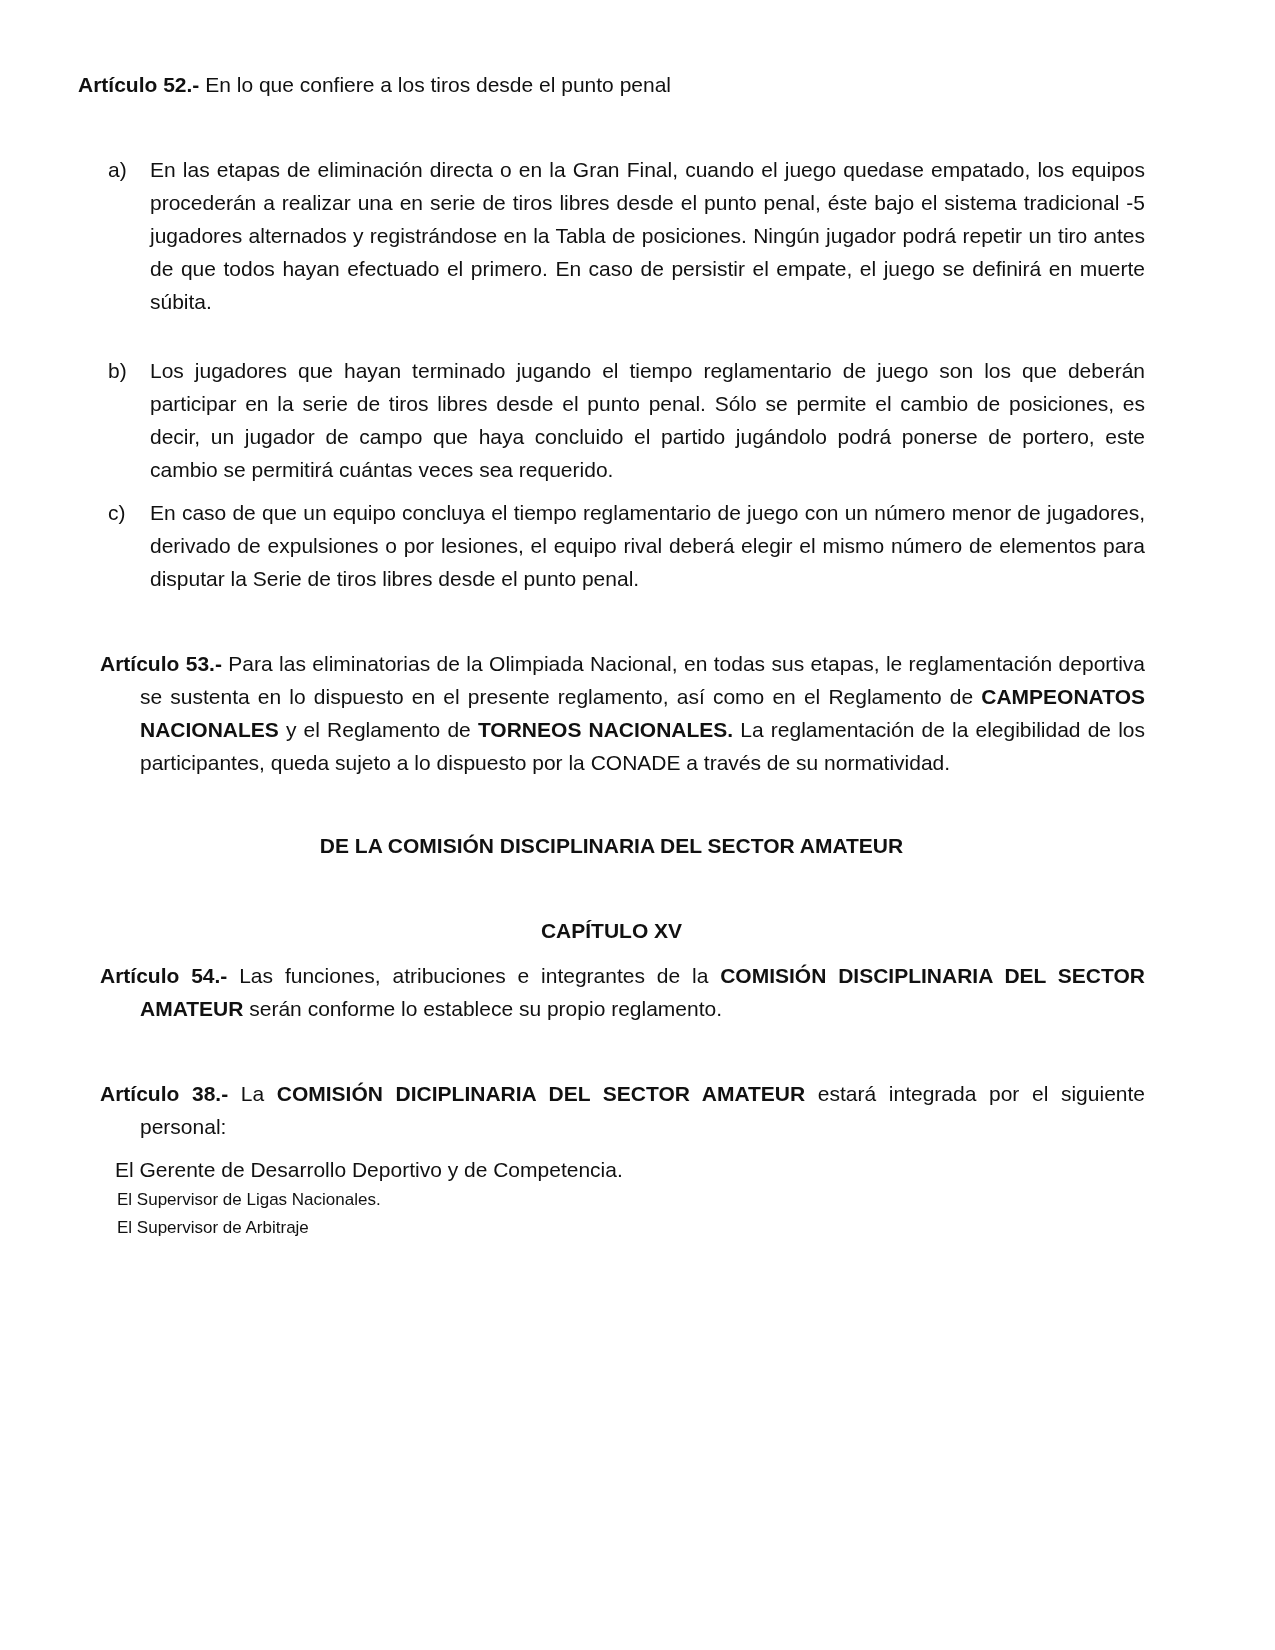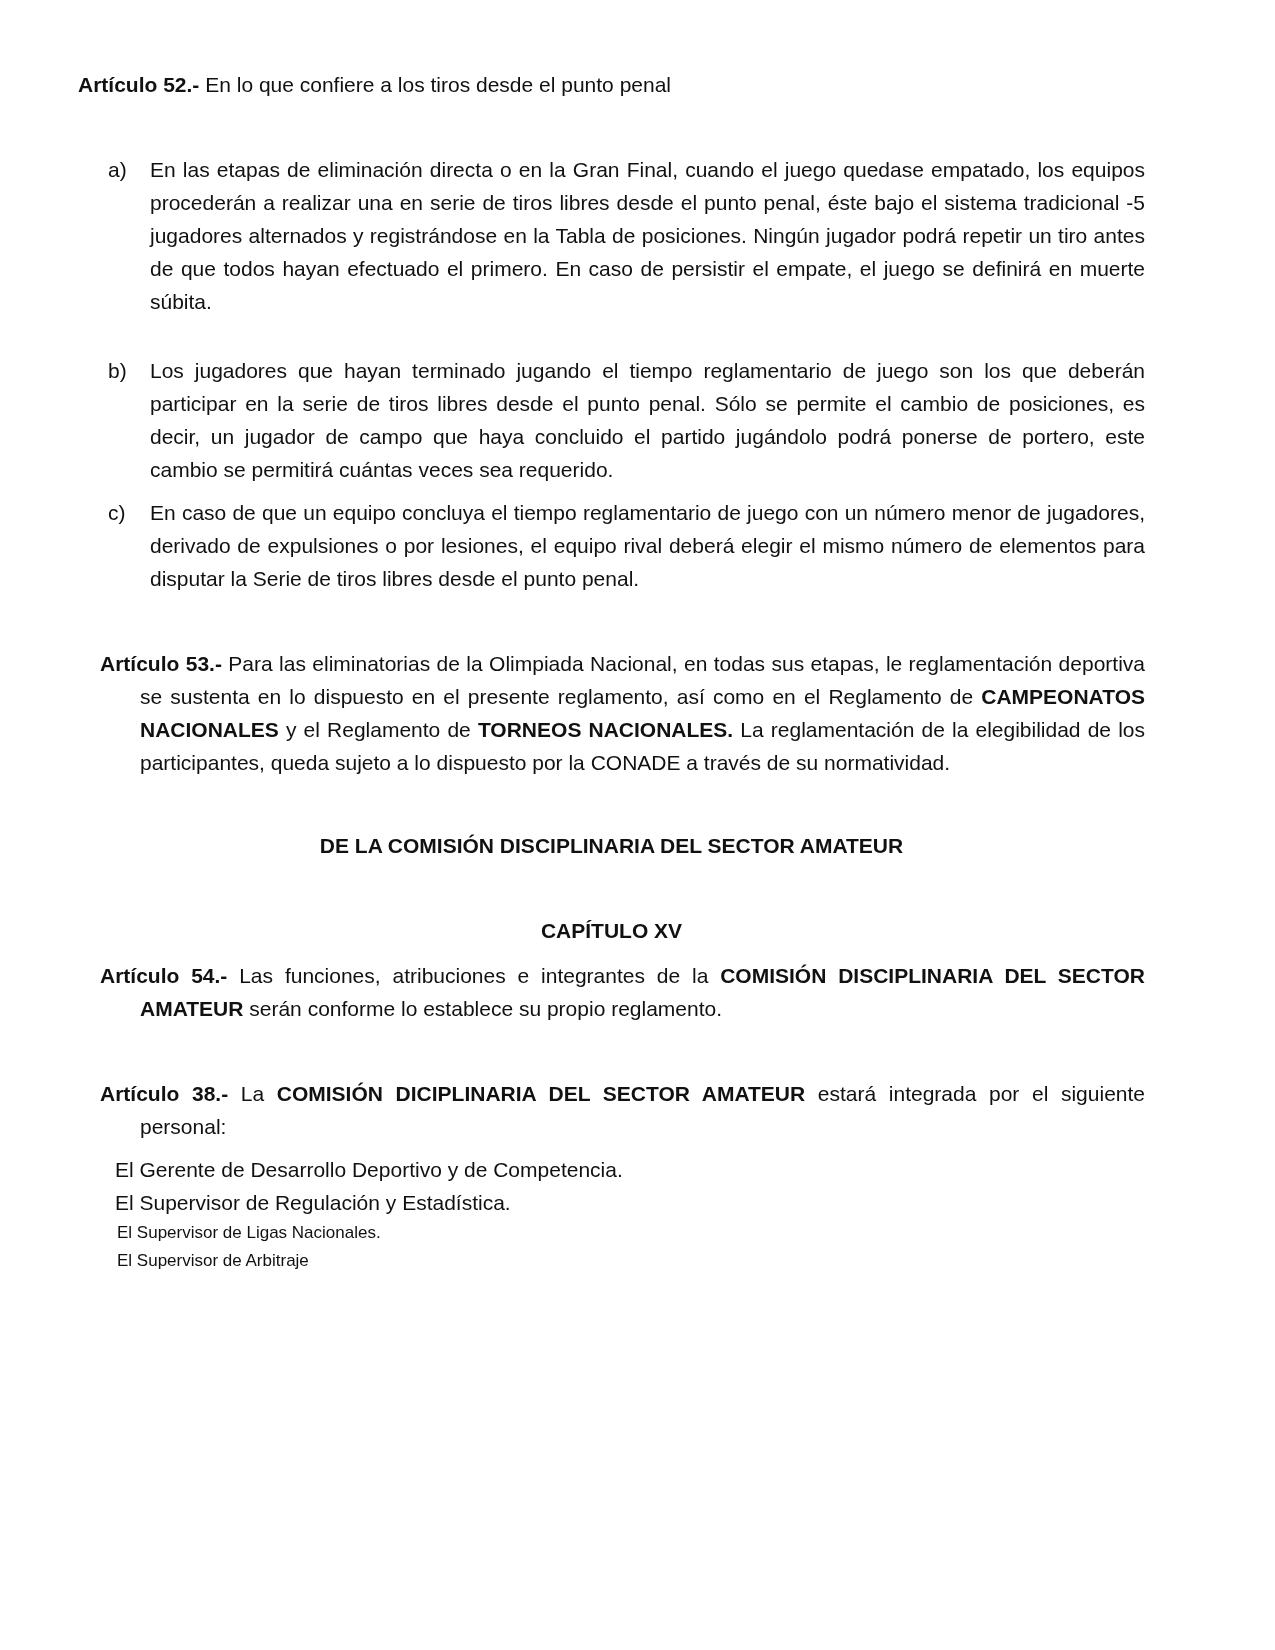--- a/index.html
+++ b/index.html
@@ -86,18 +86,17 @@
   <p class="center-head cap-subtitle">DE LA COMISIÓN DISCIPLINARIA DEL SECTOR AMATEUR</p>
 
   <p class="center-head cap-title">CAPÍTULO XV</p>
 
   <p class="hang art54"><b>Artículo 54.-</b><span> Las funciones, atribuciones e integrantes de la </span><b>COMISIÓN DISCIPLINARIA DEL SECTOR AMATEUR</b><span> serán conforme lo establece su propio reglamento.</span></p>
 
   <p class="hang art55"><b>Artículo 38.-</b><span> La </span><b>COMISIÓN DICIPLINARIA DEL SECTOR AMATEUR</b><span> estará integrada por el siguiente personal:</span></p>
 
   <div>
     <p class="personnel-lg">El Gerente de Desarrollo Deportivo y de Competencia.</p>
-    <p class="personnel-lg">El Supervisor de Regulación y Estadística.</p>
     <p class="personnel-sm">El Supervisor de Ligas Nacionales.</p>
     <p class="personnel-sm">El Supervisor de Arbitraje</p>
   </div>
 
 </div>
 
 </body></html>

